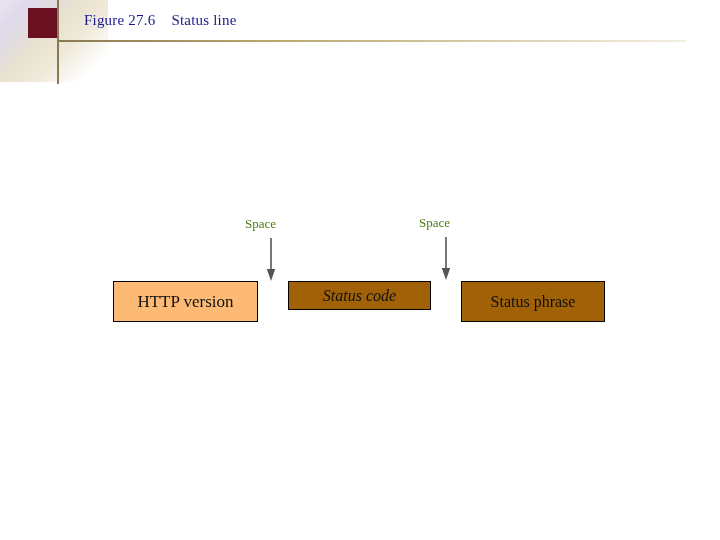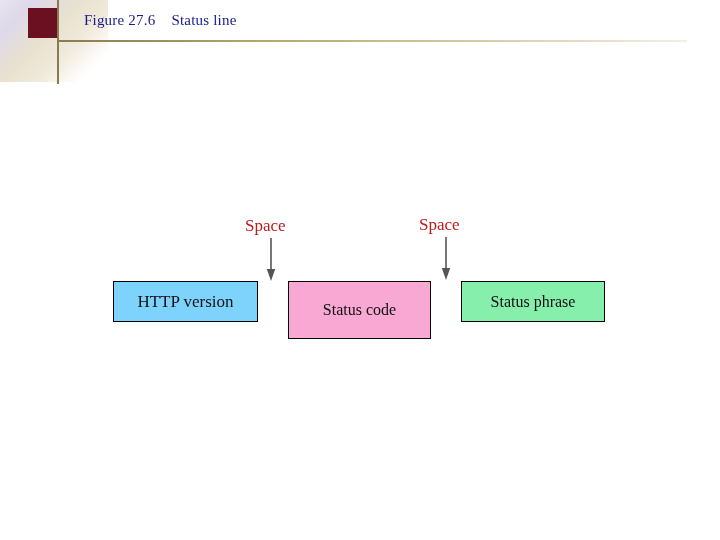--- a/index.html
+++ b/index.html
@@ -88,43 +88,44 @@
     font-family: "Liberation Serif", serif;
     font-size: 16px;
     color: #111111;
     white-space: nowrap;
   }
   .box-http {
     left: 113px;
     top: 281px;
     width: 145px;
     height: 41px;
-    background: #7dd3fc;
+    background: #fdba74;
     font-size: 17px;
   }
   .box-code {
     left: 288px;
     top: 281px;
     width: 143px;
-    height: 58px;
-    background: #f9a8d4;
+    height: 29px;
+    background: #a16207;
+    font-style: italic;
   }
   .box-phrase {
     left: 461px;
     top: 281px;
     width: 144px;
     height: 41px;
-    background: #86efac;
+    background: #a16207;
   }
 
   .space-label {
     position: absolute;
     font-family: "Liberation Serif", serif;
-    font-size: 17px;
-    color: #b91c1c;
+    font-size: 13px;
+    color: #4d7c0f;
     white-space: nowrap;
   }
   .space-label-1 { left: 245px; top: 216px; }
   .space-label-2 { left: 419px; top: 215px; }
 
   .arrow {
     position: absolute;
     width: 12px;
     height: 44px;
   }

